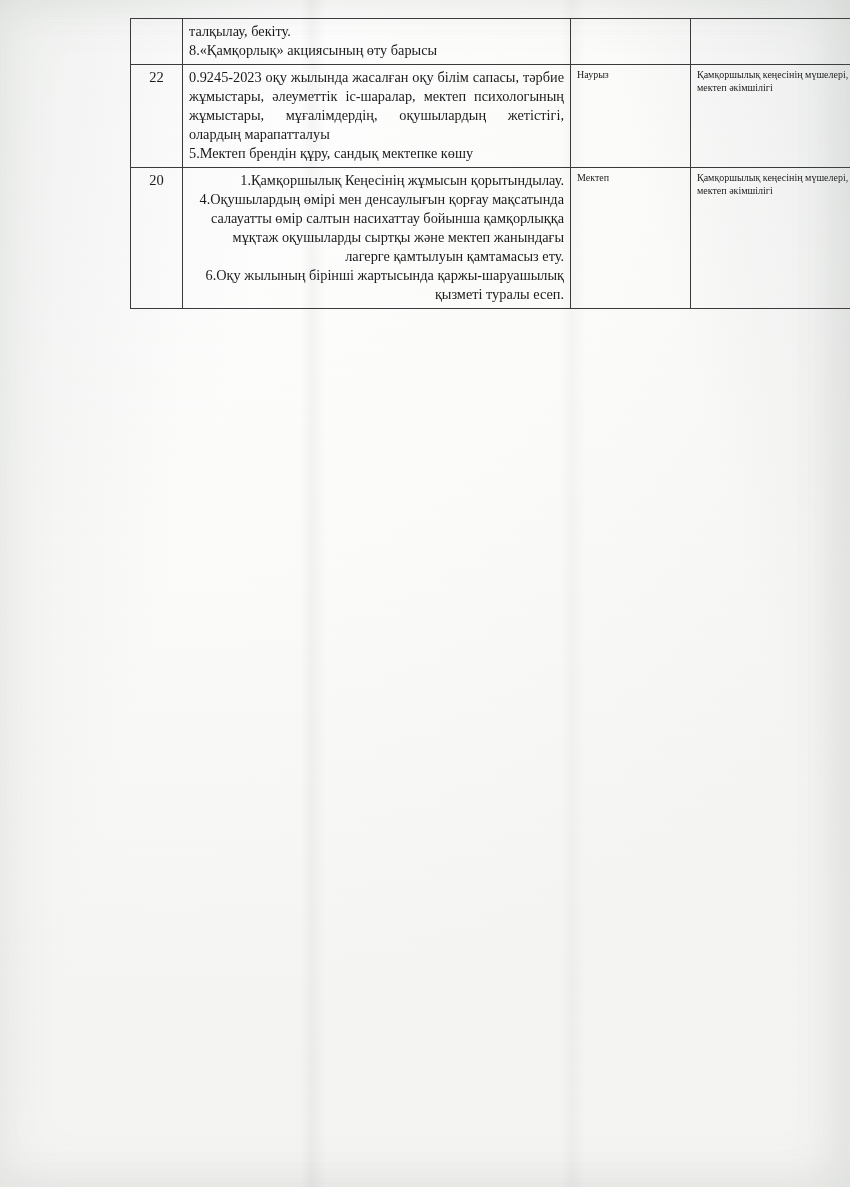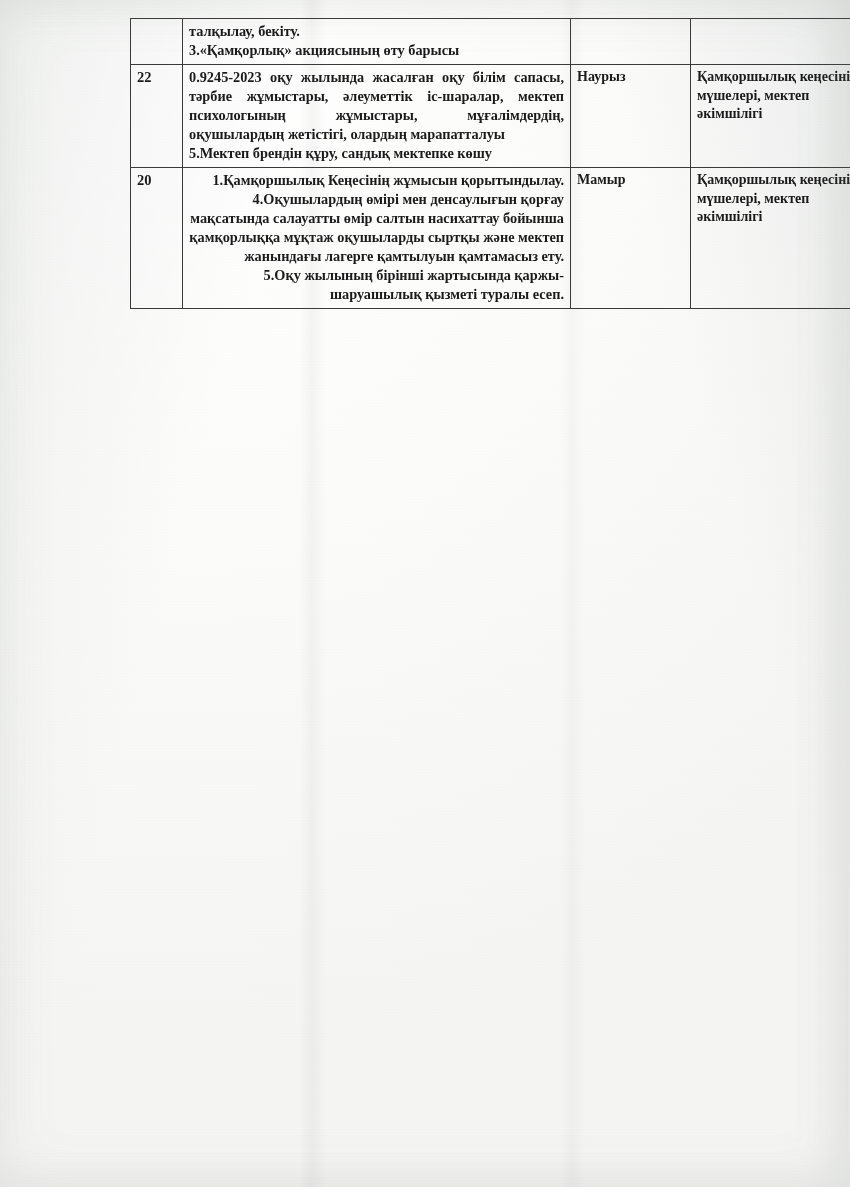--- a/index.html
+++ b/index.html
@@ -51,39 +51,38 @@
     border-collapse: collapse;
     table-layout: fixed;
     color: #1b1b1b;
     font-size: 14.3px;
     line-height: 1.33;
   }
   .doc-table td {
     border: 1px solid #3a3a3a;
     vertical-align: top;
     padding: 3px 6px 4px 6px;
-    font-weight: bold;
   }
-  .col-num   { width: 52px; text-align: left; vertical-align: middle; }
+  .col-num   { width: 52px; text-align: center; vertical-align: middle; }
   .col-text  { width: 388px; }
   .col-month { width: 120px; vertical-align: middle; }
   .col-resp  { width: 175px; vertical-align: middle; }
 
   .cell-num {
     font-size: 14.5px;
     padding-left: 4px;
     padding-top: 0;
   }
   .cell-text p {
     margin: 0;
     text-align: justify;
     text-justify: inter-word;
   }
   .cell-month, .cell-resp {
-    font-size: 14px;
+    font-size: 10px;
   }
 
   
   .row-21 .cell-text p { text-align: left; }
   .row-22 .cell-text p.justified { text-align: justify; }
   .row-23 .cell-text p { text-align: right; }
 
   .mid { vertical-align: middle; }
 
   
@@ -115,44 +114,44 @@
       <col class="col-num">
       <col class="col-text">
       <col class="col-month">
       <col class="col-resp">
     </colgroup>
     <tbody>
       <tr class="row-21">
         <td class="col-num cell-num"></td>
         <td class="col-text cell-text">
           <p>талқылау, бекіту.</p>
-          <p>3.«Қамқорлық» акциясының өту барысы</p>
+          <p>8.«Қамқорлық» акциясының өту барысы</p>
         </td>
         <td class="col-month cell-month"></td>
         <td class="col-resp cell-resp"></td>
       </tr>
 
       <tr class="row-22">
         <td class="col-num cell-num mid">22</td>
         <td class="col-text cell-text">
           <p class="justified">0.9245-2023 оқу жылында жасалған оқу білім сапасы, тәрбие жұмыстары, әлеуметтік іс-шаралар, мектеп психологының жұмыстары, мұғалімдердің, оқушылардың жетістігі, олардың марапатталуы</p>
           <p>5.Мектеп брендін құру, сандық мектепке көшу</p>
         </td>
         <td class="col-month cell-month mid">Наурыз</td>
         <td class="col-resp cell-resp mid">Қамқоршылық кеңесінің мүшелері, мектеп әкімшілігі</td>
       </tr>
 
       <tr class="row-23">
         <td class="col-num cell-num mid">20</td>
         <td class="col-text cell-text">
           <p>1.Қамқоршылық Кеңесінің жұмысын қорытындылау.</p>
           <p>4.Оқушылардың өмірі мен денсаулығын қорғау мақсатында салауатты өмір салтын насихаттау бойынша қамқорлыққа мұқтаж оқушыларды сыртқы және мектеп жанындағы лагерге қамтылуын қамтамасыз ету.</p>
-          <p>5.Оқу жылының бірінші жартысында қаржы-шаруашылық қызметі туралы есеп.</p>
+          <p>6.Оқу жылының бірінші жартысында қаржы-шаруашылық қызметі туралы есеп.</p>
         </td>
-        <td class="col-month cell-month mid">Мамыр</td>
+        <td class="col-month cell-month mid">Мектеп</td>
         <td class="col-resp cell-resp mid">Қамқоршылық кеңесінің мүшелері, мектеп әкімшілігі</td>
       </tr>
     </tbody>
   </table>
 
   <div class="noise"></div>
   <div class="edge-shadow"></div>
 </div>
 
 </body></html>

